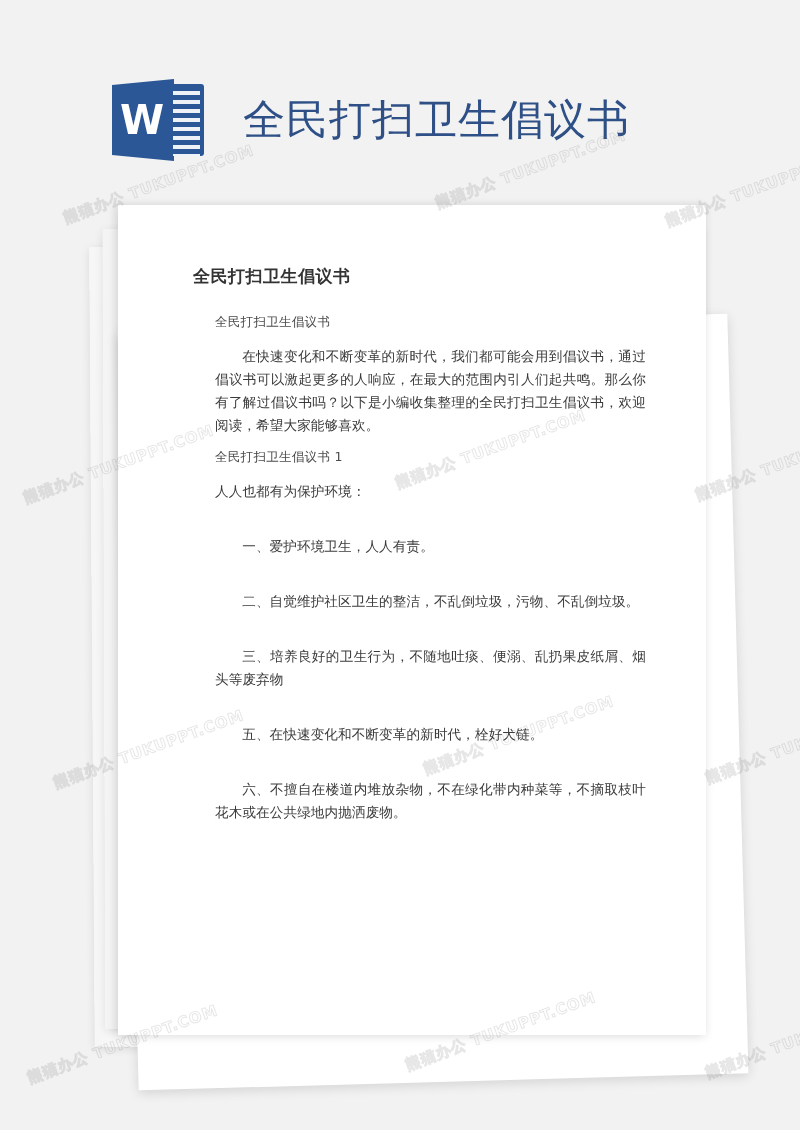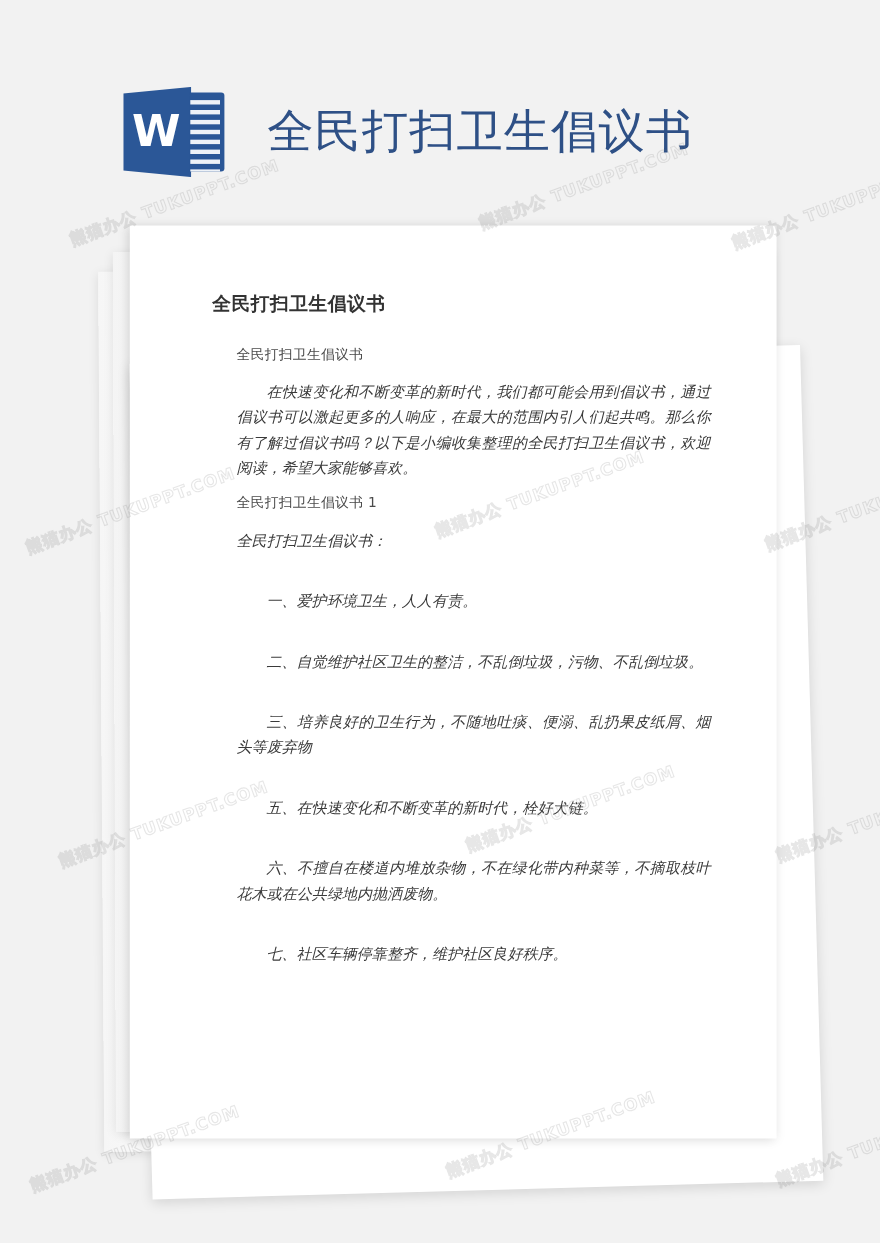--- a/index.html
+++ b/index.html
@@ -189,21 +189,20 @@
     padding-left: 22px;
     letter-spacing: 0.3px;
   }
   .para {
     font-size: 13.6px;
     line-height: 23px;
     margin: 0 0 12px 0;
     text-align: justify;
     color: #3a3a3a;
     letter-spacing: 0.1px;
-    font-style: italic;
   }
   .para.indent { text-indent: 2em; padding-left: 22px; }
   .para.noindent { padding-left: 22px; }
   .para.hang { padding-left: 22px; text-indent: 2em; margin-top: 32px; }
 </style>
 </head>
 <body>
 
 <div id="paper-stack">
   <div class="sheet" id="sheet-back-2"></div>
@@ -214,29 +213,28 @@
     <div id="doc-body">
 
       <h1 id="doc-heading">全民打扫卫生倡议书</h1>
 
       <p class="subhead">全民打扫卫生倡议书</p>
 
       <p class="para indent">在快速变化和不断变革的新时代，我们都可能会用到倡议书，通过倡议书可以激起更多的人响应，在最大的范围内引人们起共鸣。那么你有了解过倡议书吗？以下是小编收集整理的全民打扫卫生倡议书，欢迎阅读，希望大家能够喜欢。</p>
 
       <p class="subhead">全民打扫卫生倡议书 1</p>
 
-      <p class="para noindent">全民打扫卫生倡议书：</p>
+      <p class="para noindent">人人也都有为保护环境：</p>
 
 
       <p class="para hang">一、爱护环境卫生，人人有责。</p>
       <p class="para hang">二、自觉维护社区卫生的整洁，不乱倒垃圾，污物、不乱倒垃圾。</p>
       <p class="para hang">三、培养良好的卫生行为，不随地吐痰、便溺、乱扔果皮纸屑、烟头等废弃物</p>
       <p class="para hang">五、在快速变化和不断变革的新时代，栓好犬链。</p>
       <p class="para hang">六、不擅自在楼道内堆放杂物，不在绿化带内种菜等，不摘取枝叶花木或在公共绿地内抛洒废物。</p>
-      <p class="para hang">七、社区车辆停靠整齐，维护社区良好秩序。</p>
 
 
     </div>
   </div>
 </div>
 
 <div id="header">
   <div id="word-icon">
     <div class="wi-left"></div>
     <div class="wi-w">W</div>

